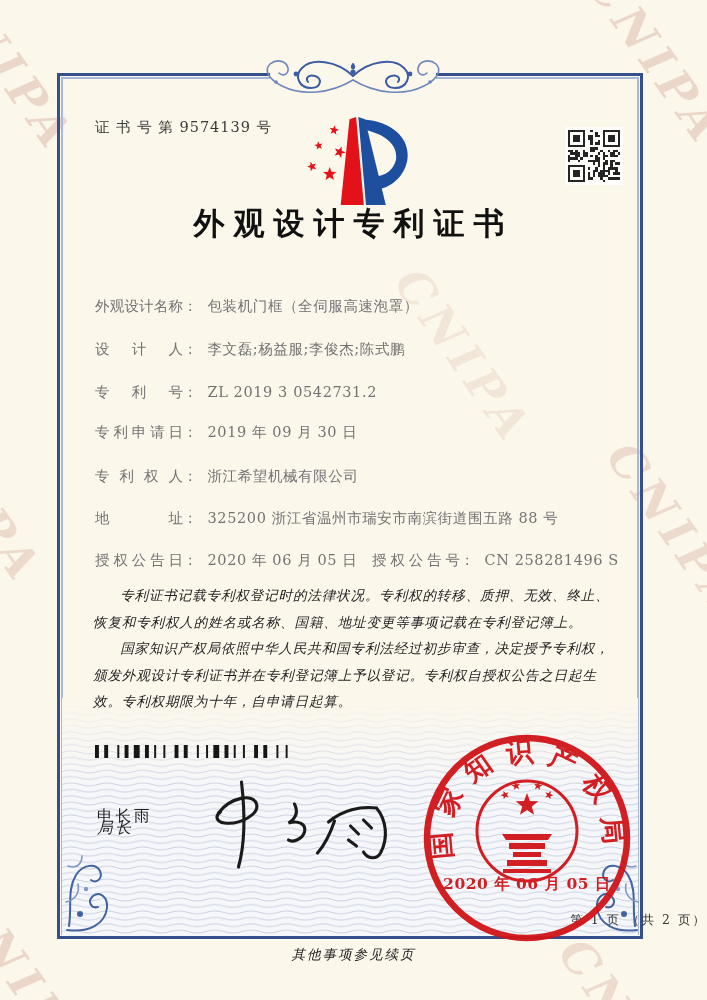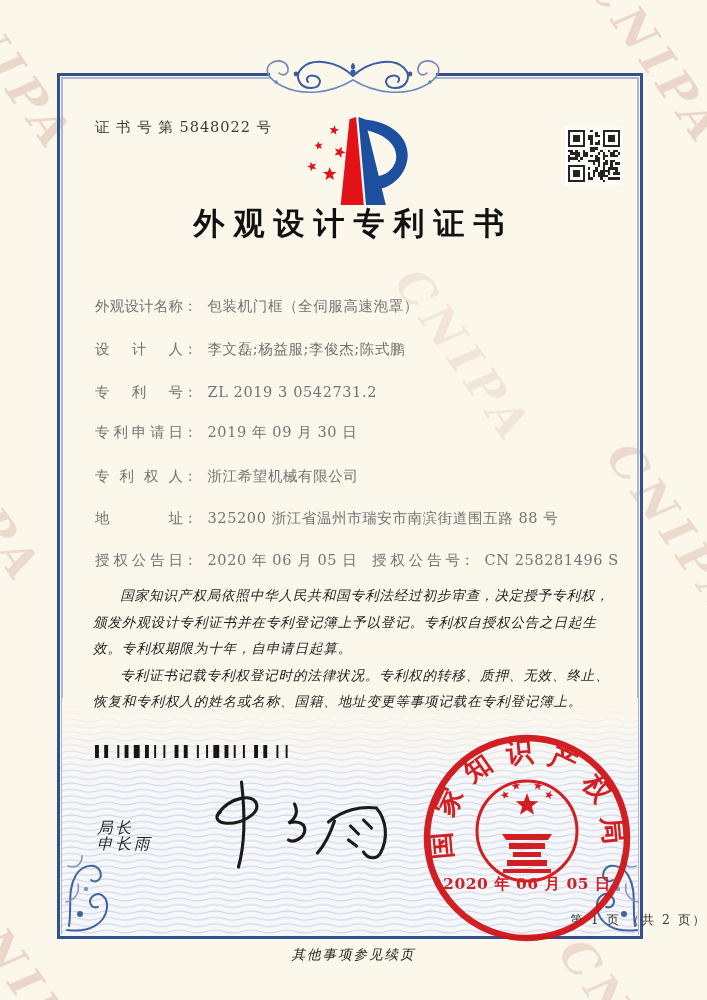--- a/index.html
+++ b/index.html
@@ -53,21 +53,21 @@
     font-style:italic;
   }
   .paras p{margin:0;text-indent:2em;}
   .barcode{position:absolute;left:95px;top:745px;z-index:2;}
   .signer{
     position:absolute;left:97px;z-index:2;
     font-family:"Liberation Sans","DejaVu Sans",sans-serif;
     font-size:15.5px;letter-spacing:3px;color:#222;font-weight:500;
   }
   .signer-title{top:818px;font-style:italic;}
-  .signer-name{top:834px;font-style:italic;}
+  .signer-name{top:806px;}
   .signature{position:absolute;left:198px;top:768px;z-index:2;}
   .seal{position:absolute;left:420px;top:731px;z-index:4;opacity:0.95;}
   .page-no{
     position:absolute;left:0;top:912px;width:707px;text-align:right;z-index:2;
     font-size:12.5px;letter-spacing:2px;color:#333;
   }
   .footer-note{
     position:absolute;left:0;top:946px;width:707px;text-align:center;z-index:2;
     font-size:13.5px;letter-spacing:2px;color:#222;font-style:italic;
   }
@@ -128,21 +128,21 @@
   <g transform="translate(82,0) scale(-1,1)" fill="none" stroke="#41639f" stroke-width="2" stroke-linecap="round">
     <path d="M8,88 C30,91 46,82 48,66 C49,55 41,49 34,54 C28,59 32,67 39,65"></path>
     <path d="M10,84 C13,64 8,48 17,33 C24,22 37,21 41,29 C44,36 38,42 32,38"></path>
     <path d="M7,60 C16,58 21,51 19,42" stroke="#7f97c8" stroke-width="1.6"></path>
     <path d="M9,24 C16,27 23,23 23,14" stroke="#7f97c8" stroke-width="1.6"></path>
     <circle cx="21" cy="72" r="3" fill="#41639f" stroke="none"></circle>
     <circle cx="27" cy="47" r="2.2" fill="#7f97c8" stroke="none"></circle>
   </g>
 </svg>
 
-<div class="cert-no">证 书 号 第 5848022 号</div>
+<div class="cert-no">证 书 号 第 9574139 号</div>
 
 <svg class="logo" width="112" height="110" viewBox="0 0 100 100">
   <g id="logo-stars" fill="#e31218">
       <polygon points="31.78,17.57 32.36,20.69 35.46,21.37 32.67,22.89 32.97,26.04 30.67,23.86 27.76,25.13 29.13,22.26 27.03,19.89 30.17,20.30"></polygon>
       <polygon points="16.31,32.06 17.74,34.49 20.53,34.12 18.66,36.23 19.88,38.78 17.29,37.65 15.25,39.60 15.52,36.79 13.04,35.44 15.79,34.83"></polygon>
       <polygon points="37.88,36.83 37.92,40.71 41.50,42.19 37.82,43.42 37.52,47.29 35.21,44.17 31.44,45.08 33.69,41.92 31.67,38.61 35.36,39.78"></polygon>
       <polygon points="9.46,50.77 11.52,53.18 14.55,52.23 12.89,54.93 14.73,57.52 11.65,56.78 9.76,59.33 9.51,56.16 6.50,55.16 9.43,53.94"></polygon>
       <polygon points="27.00,55.50 28.60,59.79 33.18,59.99 29.60,62.84 30.82,67.26 27.00,64.73 23.18,67.26 24.40,62.84 20.82,59.99 25.40,59.79"></polygon>
     </g>
   <polygon points="45,12 51,10 58,90 37,90" fill="#e31218"></polygon>
@@ -298,22 +298,22 @@
   <span class="f-label">地址</span><span class="f-colon">：</span><span class="f-value">325200  浙江省温州市瑞安市南滨街道围五路 88 号</span>
 </div>
 <div class="field-row" style="top:551px">
   <span class="f-label">授权公告日</span><span class="f-colon">：</span><span class="f-value">2020 年 06 月 05 日</span>
   <span class="grant-no-pair">
     <span class="f-label">授权公告号</span><span class="f-colon">：</span><span class="f-value">CN 258281496 S</span>
   </span>
 </div>
 
 <div class="paras">
+  <p>专利证书记载专利权登记时的法律状况。专利权的转移、质押、无效、终止、恢复和专利权人的姓名或名称、国籍、地址变更等事项记载在专利登记簿上。</p>
   <p>国家知识产权局依照中华人民共和国专利法经过初步审查，决定授予专利权，颁发外观设计专利证书并在专利登记簿上予以登记。专利权自授权公告之日起生效。专利权期限为十年，自申请日起算。</p>
-  <p>专利证书记载专利权登记时的法律状况。专利权的转移、质押、无效、终止、恢复和专利权人的姓名或名称、国籍、地址变更等事项记载在专利登记簿上。</p>
 </div>
 
 <svg class="barcode" id="barcode-svg" width="198" height="13" preserveAspectRatio="none" viewBox="0 0 106.4 13">
     <rect x="0.00" y="0" width="2.10" height="13" fill="#161616"></rect>
     <rect x="4.95" y="0" width="2.10" height="13" fill="#161616"></rect>
     <rect x="12.00" y="0" width="1.05" height="13" fill="#161616"></rect>
     <rect x="15.90" y="0" width="2.10" height="13" fill="#161616"></rect>
     <rect x="20.85" y="0" width="3.15" height="13" fill="#161616"></rect>
     <rect x="26.85" y="0" width="2.10" height="13" fill="#161616"></rect>
     <rect x="31.80" y="0" width="1.05" height="13" fill="#161616"></rect>

